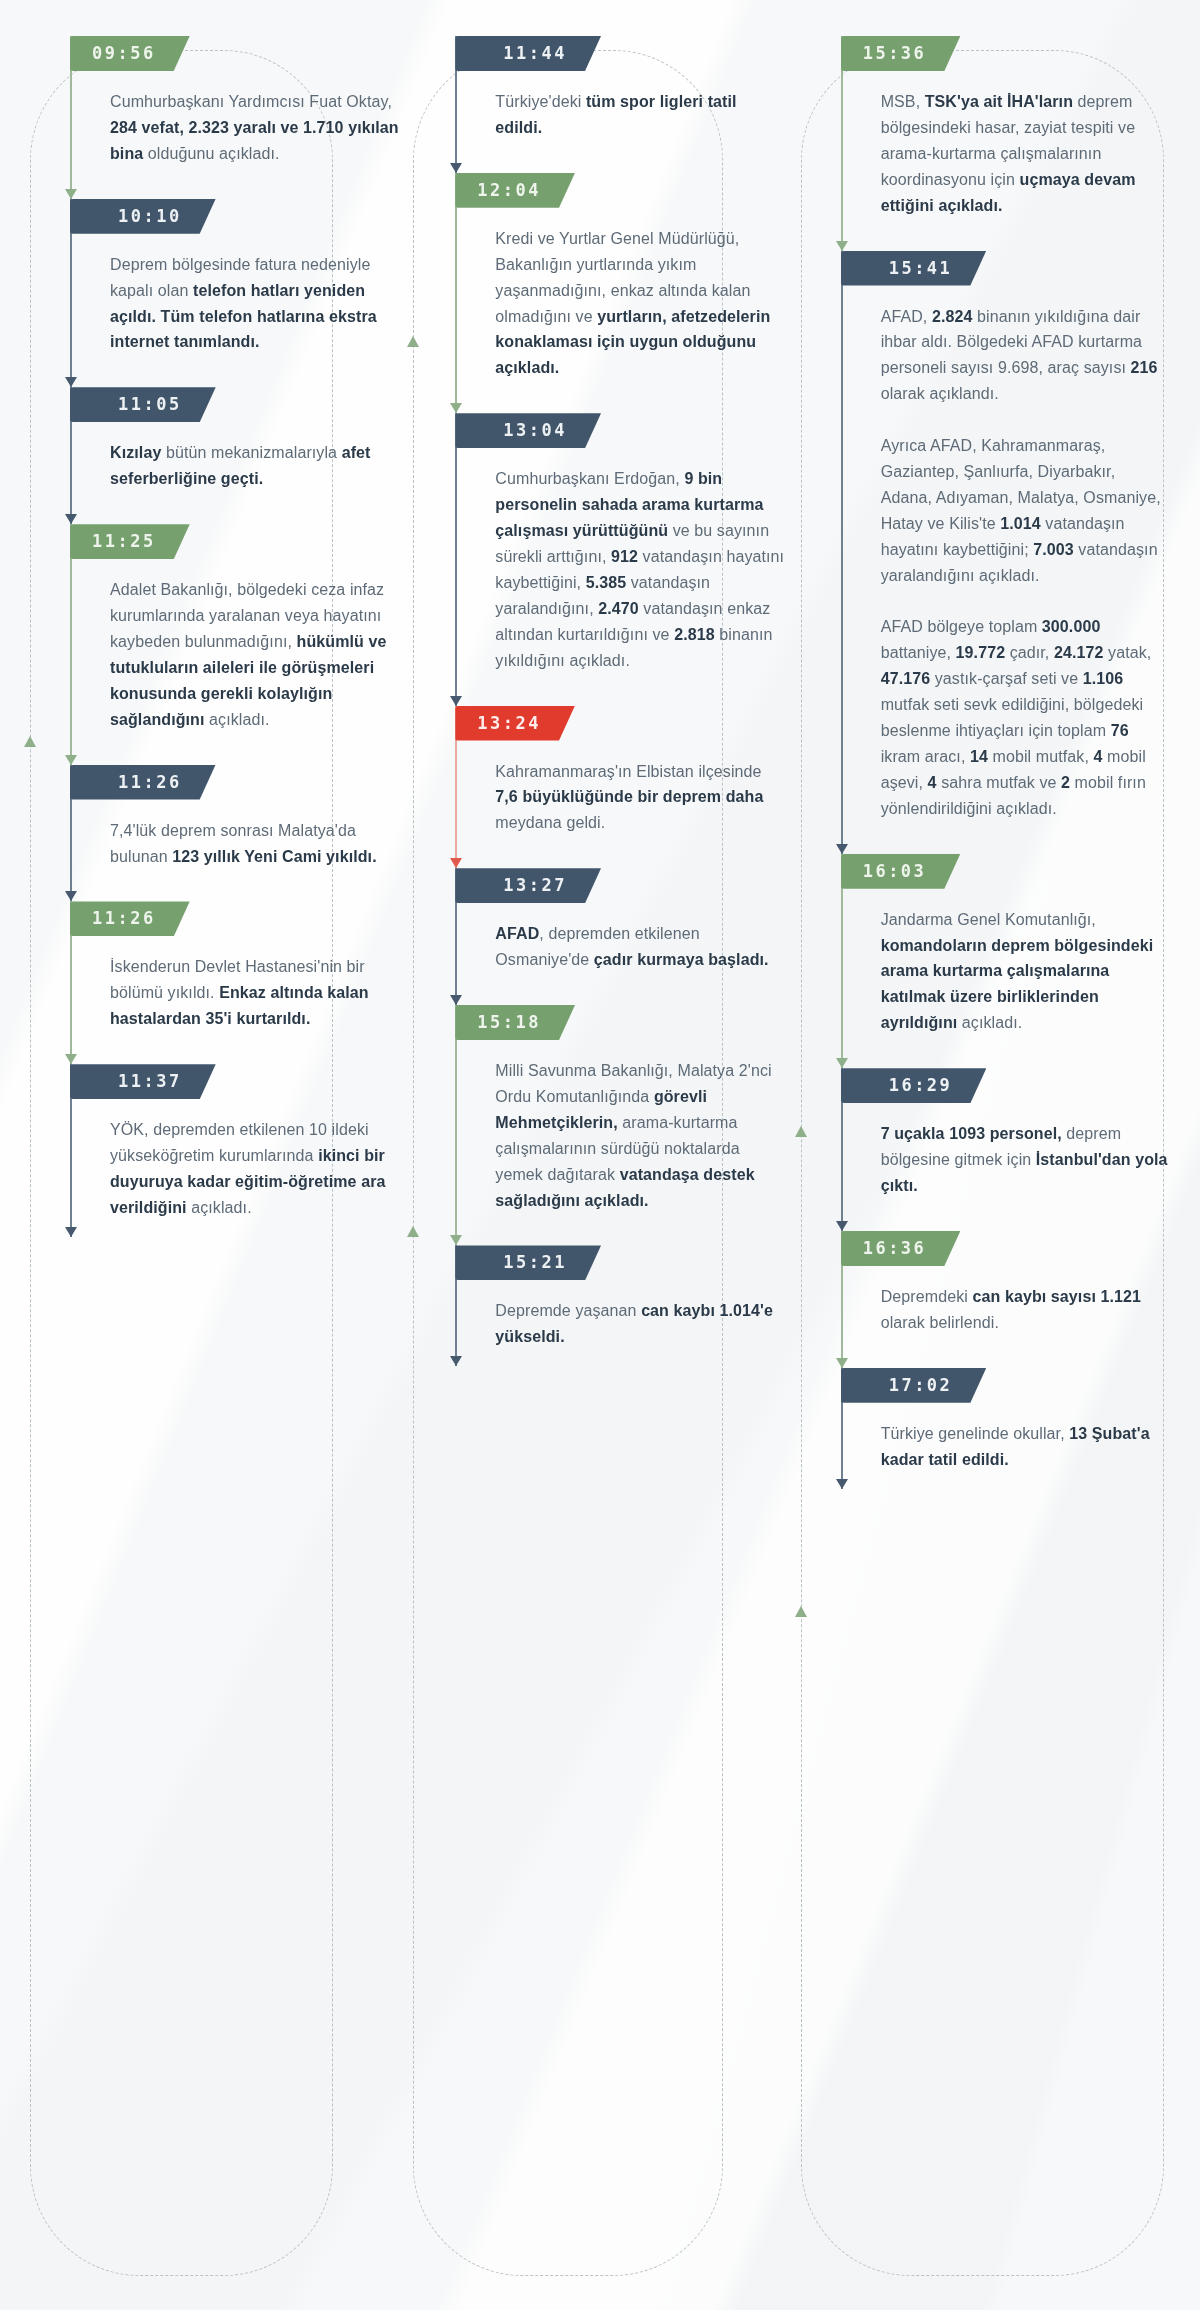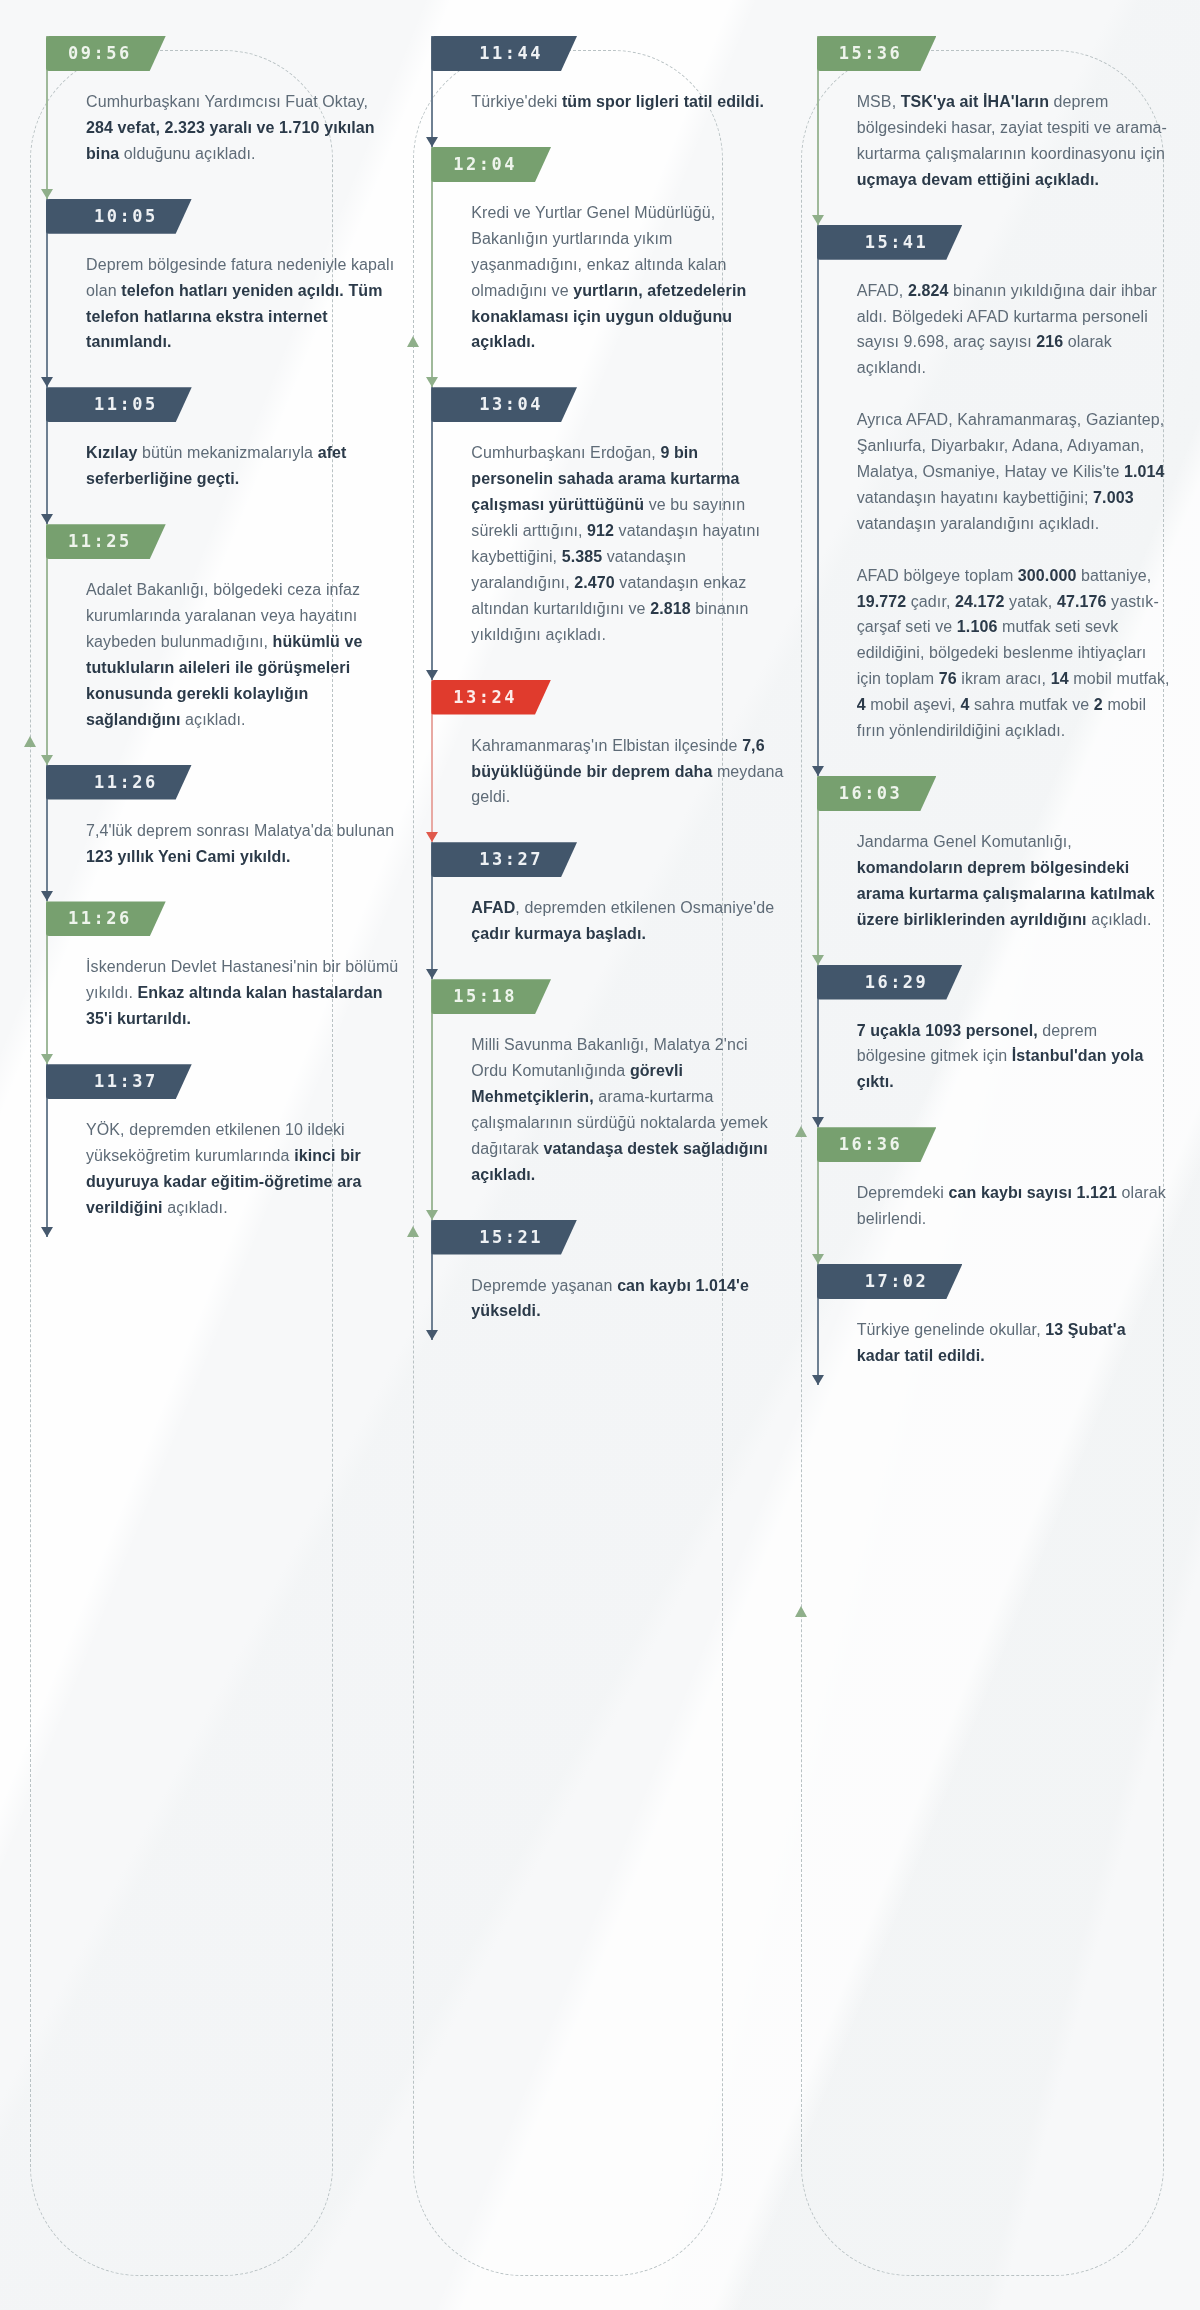--- a/index.html
+++ b/index.html
@@ -80,21 +80,21 @@
   }
   .col-1 .capsule-arrow { left: 2px;  top: 700px; }
   .col-2 .capsule-arrow { left: 0px;  top: 300px; }
   .col-2 .capsule-arrow.a2 { top: 1190px; }
   .col-3 .capsule-arrow { left: 2px;  top: 1090px; }
   .col-3 .capsule-arrow.a2 { top: 1570px; }
 
   
   .track {
     position: relative;
-    margin-left: 16px;
+    margin-left: 40px;
     padding-bottom: 40px;
   }
 
   
   .event {
     position: relative;
     padding-left: 32px;
     padding-bottom: 6px;
   }
 
@@ -161,21 +161,21 @@
 </head>
 <body>
 
 <div id="page">
   <div id="columns">
       <div class="column col-1">
         <div class="capsule"></div>
         <div class="capsule-arrow" style="top: 700px;"></div>
         <div class="track">
           <div class="event green"><div class="line"></div><div class="line-arrow"></div><div class="time-pill">09:56</div><div class="body"><span>Cumhurbaşkanı Yardımcısı Fuat Oktay, </span><b>284 vefat, 2.323 yaralı ve 1.710 yıkılan bina</b><span> olduğunu açıkladı.</span></div></div>
-          <div class="event navy"><div class="line"></div><div class="line-arrow"></div><div class="time-pill">10:05</div><div class="body"><span>Deprem bölgesinde fatura nedeniyle kapalı olan </span><b>telefon hatları yeniden açıldı. Tüm telefon hatlarına ekstra internet tanımlandı.</b></div></div>
+          <div class="event navy"><div class="line"></div><div class="line-arrow"></div><div class="time-pill">10:10</div><div class="body"><span>Deprem bölgesinde fatura nedeniyle kapalı olan </span><b>telefon hatları yeniden açıldı. Tüm telefon hatlarına ekstra internet tanımlandı.</b></div></div>
           <div class="event navy"><div class="line"></div><div class="line-arrow"></div><div class="time-pill">11:05</div><div class="body"><b>Kızılay</b><span> bütün mekanizmalarıyla </span><b>afet seferberliğine geçti.</b></div></div>
           <div class="event green"><div class="line"></div><div class="line-arrow"></div><div class="time-pill">11:25</div><div class="body"><span>Adalet Bakanlığı, bölgedeki ceza infaz kurumlarında yaralanan veya hayatını kaybeden bulunmadığını, </span><b>hükümlü ve tutukluların aileleri ile görüşmeleri konusunda gerekli kolaylığın sağlandığını</b><span> açıkladı.</span></div></div>
           <div class="event navy"><div class="line"></div><div class="line-arrow"></div><div class="time-pill">11:26</div><div class="body"><span>7,4'lük deprem sonrası Malatya'da bulunan </span><b>123 yıllık Yeni Cami yıkıldı.</b></div></div>
           <div class="event green"><div class="line"></div><div class="line-arrow"></div><div class="time-pill">11:26</div><div class="body"><span>İskenderun Devlet Hastanesi'nin bir bölümü yıkıldı. </span><b>Enkaz altında kalan hastalardan 35'i kurtarıldı.</b></div></div>
           <div class="event navy"><div class="line"></div><div class="line-arrow"></div><div class="time-pill">11:37</div><div class="body"><span>YÖK, depremden etkilenen 10 ildeki yükseköğretim kurumlarında </span><b>ikinci bir duyuruya kadar eğitim-öğretime ara verildiğini</b><span> açıkladı.</span></div></div>
         </div>
       </div>
       <div class="column col-2">
         <div class="capsule"></div>
         <div class="capsule-arrow" style="top: 300px;"></div>

